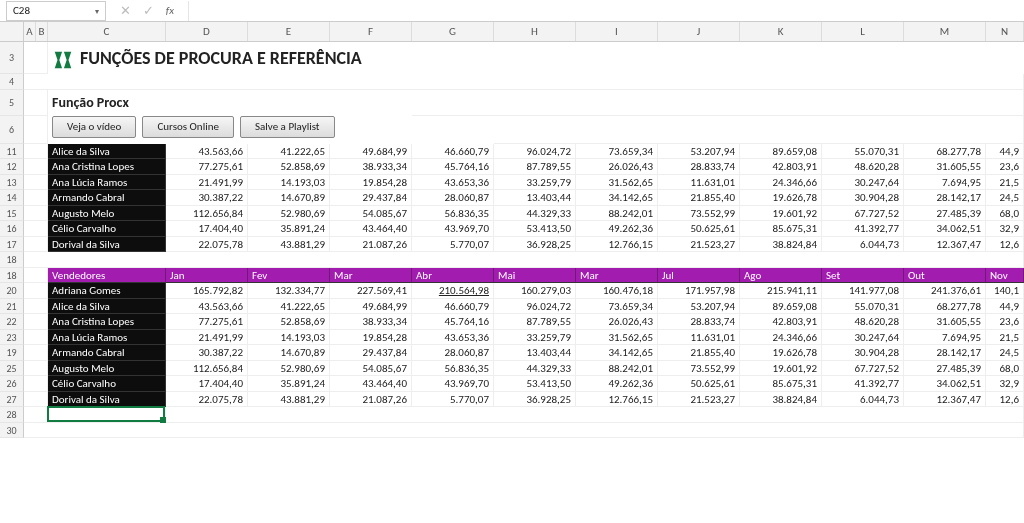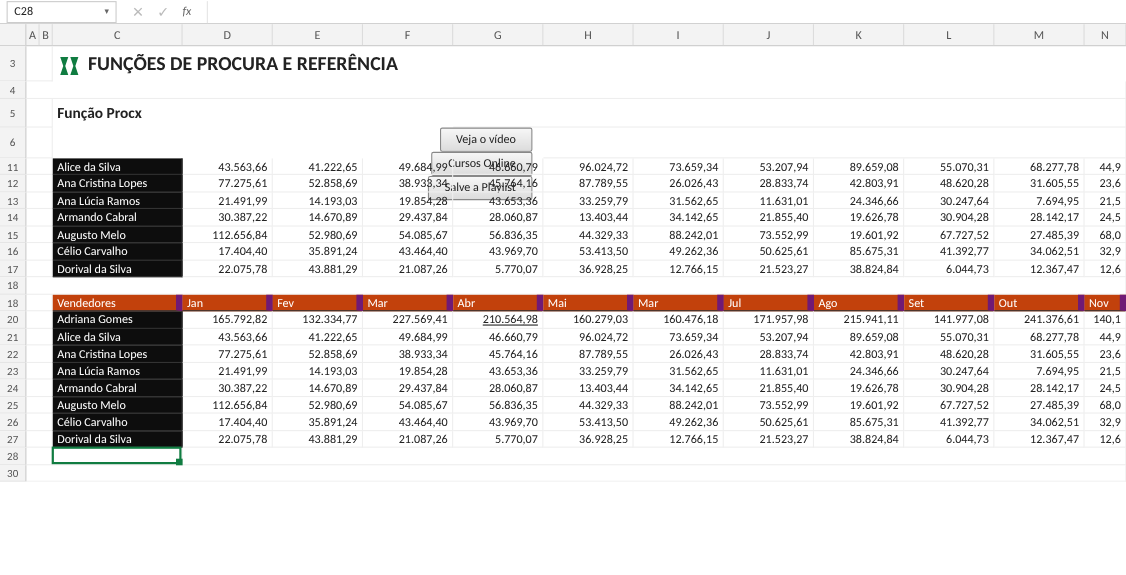--- a/index.html
+++ b/index.html
@@ -95,23 +95,23 @@
   .cell {
     border-right: 1px solid #eee;
     border-bottom: 1px solid #eee;
     padding: 0 4px;
     overflow: hidden;
     white-space: nowrap;
     text-align: right;
   }
   .cell.left { text-align: left; }
   .hdr-black {
-    background: #c2410c;
+    background: #a21caf;
     color: #fff;
-    border-right: 6px solid #701a75;
+    border-right: 1px solid #701a75;
     border-bottom: 1px solid #333;
     text-align: left;
   }
   .title-cell {
     font-size: 18px;
     font-weight: bold;
     color: #222;
     border: none;
   }
   .subtitle-cell {
@@ -216,21 +216,21 @@
     </div>
     <div class="row tall">
       <div class="rn" style="line-height: 26px;">5</div>
       <div class="cell" style="width: 24px;"></div>
       <div class="cell left subtitle-cell" style="width: 364px;">Função Procx</div>
       <div class="cell" style="width: 612px;"></div>
     </div>
     <div class="row btn-row">
       <div class="rn" style="line-height: 28px;">6</div>
       <div class="cell" style="width: 24px;"></div>
-      <div class="cell left" style="width: 446px; border: none; display: flex; align-items: flex-end; overflow: visible; flex-direction: column;">
+      <div class="cell left" style="width: 446px; border: none; display: flex; align-items: flex-start; overflow: visible;">
         <div class="btn">Veja o vídeo</div>
         <div class="btn">Cursos Online</div>
         <div class="btn">Salve a Playlist</div>
       </div>
       <div class="cell" style="width: 530px;"></div>
     </div>
     <div class="row">
       <div class="rn">11</div>
       <div class="cell" style="width: 24px;"></div>
       <div class="cell black-name" style="width: 118px;">Alice da Silva</div>
@@ -420,21 +420,21 @@
       <div class="cell" style="width: 82px;">43.653,36</div>
       <div class="cell" style="width: 82px;">33.259,79</div>
       <div class="cell" style="width: 82px;">31.562,65</div>
       <div class="cell" style="width: 82px;">11.631,01</div>
       <div class="cell" style="width: 82px;">24.346,66</div>
       <div class="cell" style="width: 82px;">30.247,64</div>
       <div class="cell" style="width: 82px;">7.694,95</div>
       <div class="cell" style="width: 38px;">21,5</div>
     </div>
     <div class="row">
-      <div class="rn">24</div>
+      <div class="rn">19</div>
       <div class="cell" style="width: 24px;"></div>
       <div class="cell black-name" style="width: 118px;">Armando Cabral</div>
       <div class="cell" style="width: 82px;">30.387,22</div>
       <div class="cell" style="width: 82px;">14.670,89</div>
       <div class="cell" style="width: 82px;">29.437,84</div>
       <div class="cell" style="width: 82px;">28.060,87</div>
       <div class="cell" style="width: 82px;">13.403,44</div>
       <div class="cell" style="width: 82px;">34.142,65</div>
       <div class="cell" style="width: 82px;">21.855,40</div>
       <div class="cell" style="width: 82px;">19.626,78</div>

